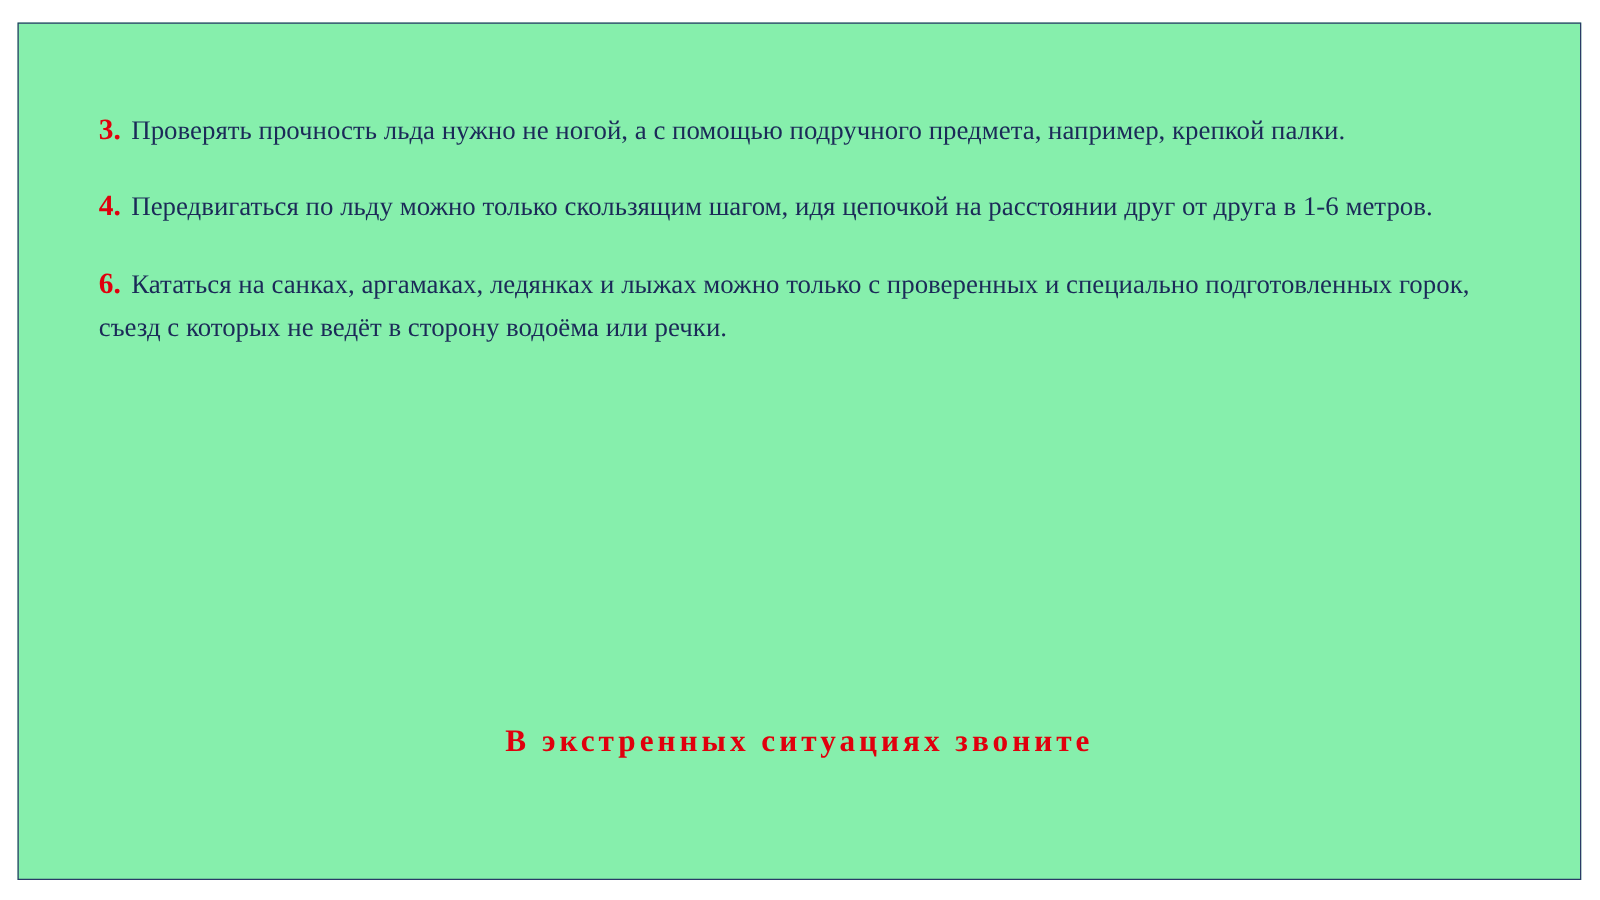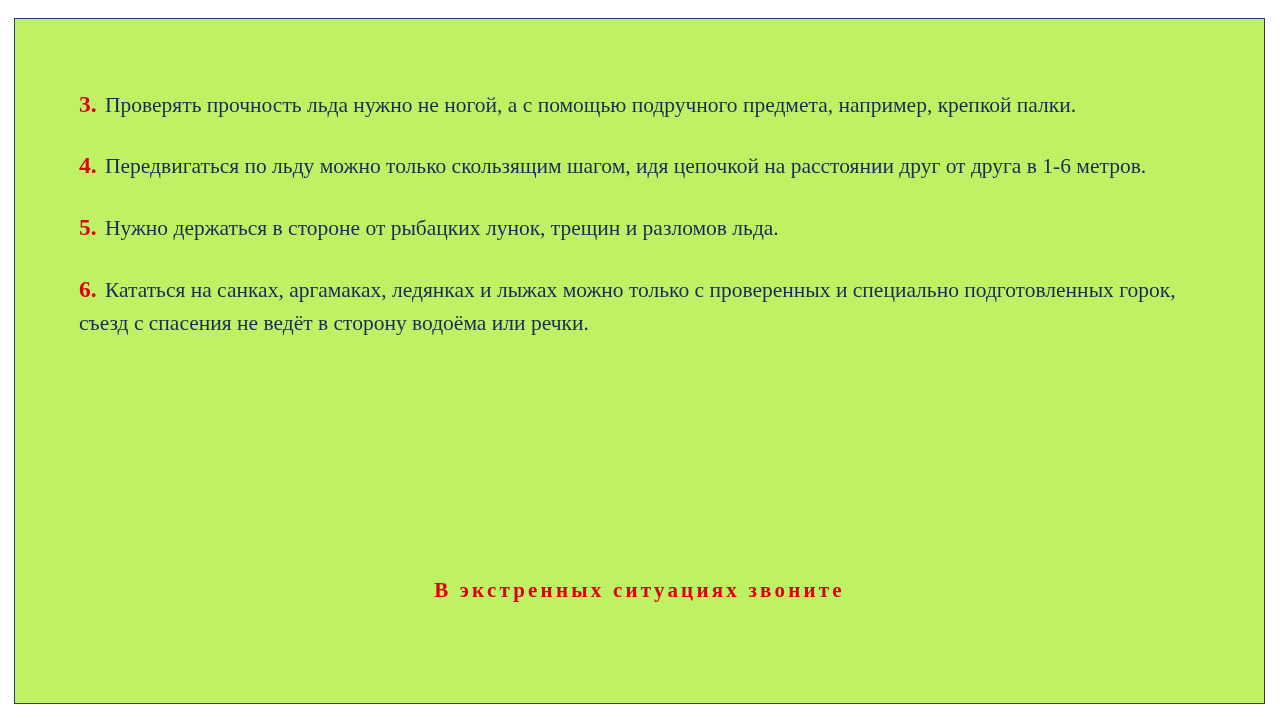--- a/index.html
+++ b/index.html
@@ -11,21 +11,21 @@
     width: 1280px;
     height: 720px;
     font-family: "Liberation Serif", serif;
   }
   .slide {
     position: absolute;
     left: 14px;
     top: 18px;
     width: 1251px;
     height: 686px;
-    background: #bef264;
+    background: #86efac;
     border: 1px solid #2b3a67;
     box-sizing: border-box;
   }
   .content {
     position: absolute;
     left: 64px;
     top: 46px;
     right: 48px;
   }
   .item {
@@ -45,21 +45,21 @@
     color: #1b2a58;
   }
   .footer {
     position: absolute;
     left: 0;
     right: 0;
     top: 552px;
     text-align: center;
     color: #e0000d;
     font-weight: bold;
-    font-size: 21px;
+    font-size: 25px;
     letter-spacing: 3.2px;
     line-height: 1.85;
   }
   .footer-line {
     display: block;
   }
 </style>
 </head>
 <body>
 
@@ -70,28 +70,24 @@
     <p class="item">
       <span class="num">3.</span>
       <span class="txt">Проверять прочность льда нужно не ногой, а с помощью подручного предмета, например, крепкой палки.</span>
     </p>
 
     <p class="item">
       <span class="num">4.</span>
       <span class="txt">Передвигаться по льду можно только скользящим шагом, идя цепочкой на расстоянии друг от друга в 1-6 метров.</span>
     </p>
 
-    <p class="item">
-      <span class="num">5.</span>
-      <span class="txt">Нужно держаться в стороне от рыбацких лунок,  трещин и разломов льда.</span>
-    </p>
 
     <p class="item">
       <span class="num">6.</span>
-      <span class="txt">Кататься на санках, аргамаках, ледянках и лыжах можно только с проверенных и специально подготовленных горок, съезд с спасения не ведёт в сторону водоёма или речки.</span>
+      <span class="txt">Кататься на санках, аргамаках, ледянках и лыжах можно только с проверенных и специально подготовленных горок, съезд с которых не ведёт в сторону водоёма или речки.</span>
     </p>
 
   </div>
 
   <div class="footer">
     <span class="footer-line">В экстренных ситуациях звоните</span>
   </div>
 
 </div>
 

